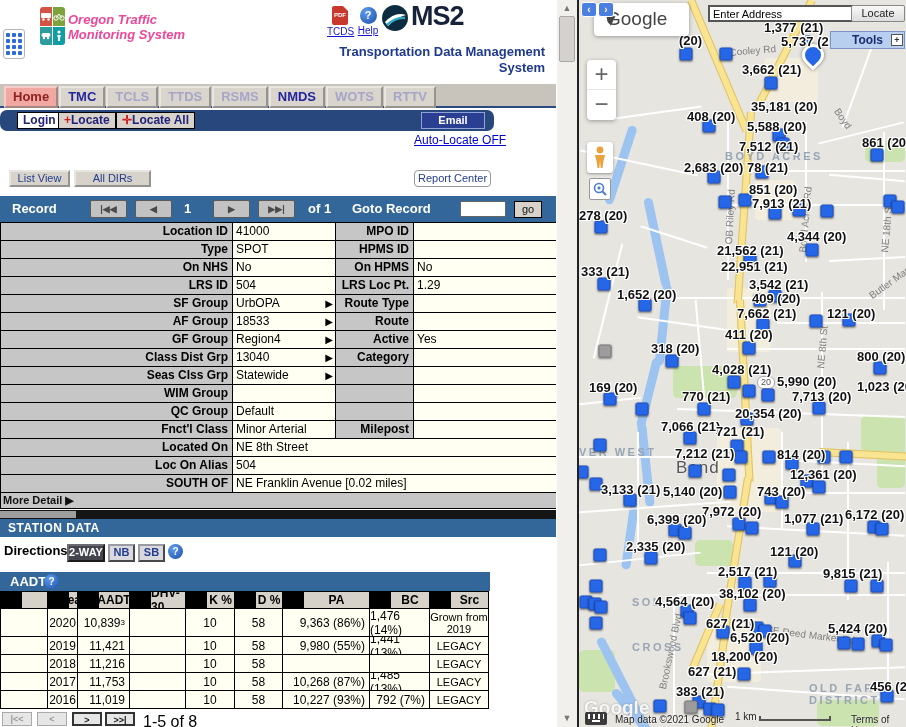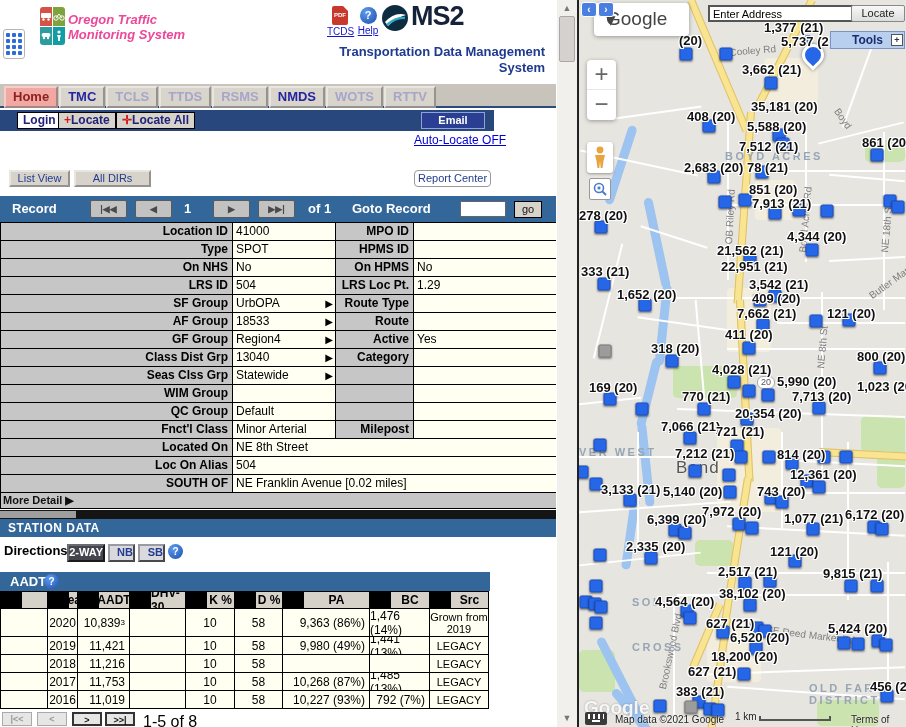--- a/index.html
+++ b/index.html
@@ -24,21 +24,21 @@
   #ms2-text{left:411px;top:1px;font:800 27px "Liberation Sans",sans-serif;color:#16213a;letter-spacing:-1px;}
   #tdms-title{left:250px;top:44px;width:295px;text-align:right;font:bold 13px "Liberation Sans",sans-serif;color:#1e3a8f;line-height:16px;}
 
   
   #tab-bar{left:0;top:84px;width:556px;height:24px;background:#c8c4bb;border-bottom:2px solid #2a4a80;padding-left:3px;white-space:nowrap;}
   .tab{display:inline-block;margin:2px 0 0 1px;padding:1px 7px 2px;font:bold 13px "Liberation Sans",sans-serif;border:2px outset #e8e6e0;background:#d9d5cc;color:#2525a0;cursor:default;}
   .tab.home{background:#f2a8a2;color:#8c1f1f;border-color:#f6cdc8;}
   .tab.disabled{color:#a6a6c9;}
 
   
-  #toolbar{left:0;top:110px;width:494px;height:21px;background:#27477d;}
+  #toolbar{left:0;top:110px;width:494px;height:21px;background:#27477d;border-radius:7px;}
   .tbtn{position:absolute;top:2px;height:17px;line-height:15px;font:bold 12px "Liberation Sans",sans-serif;color:#22227a;background:#d7d3ca;border:1px solid #000;padding:0 5px;}
   #login-btn{left:17px;background:#fff;}
   #locate-btn{left:58px;}
   #locate-all-btn{left:116px;}
   .redplus{color:#d21a1a;font-weight:bold;}
   #email-btn{left:421px;width:64px;background:#2b3f92;color:#fff;font:bold 11px "Liberation Sans",sans-serif;border:1px solid #8fa3d8;text-align:center;line-height:15px;}
   #auto-locate{left:414px;top:133px;font-size:12px;color:#0000d0;text-decoration:underline;}
 
   .graybtn{position:absolute;top:170px;height:17px;background:#d7d3ca;border:2px outset #e8e6e0;color:#223c8f;font:11px "Liberation Sans",sans-serif;text-align:center;line-height:13px;}
   #list-view-btn{left:9px;width:61px;}
@@ -59,21 +59,21 @@
   #field-table .val{background:#fffff2;padding-left:3px;position:relative;}
   .arr{position:absolute;right:2px;top:0;font-size:10px;color:#000;}
 
   #more-detail{left:0;top:493px;width:557px;height:16px;background:#c6c6c6;border:1px solid #000;border-top:none;font:bold 11px "Liberation Sans",sans-serif;line-height:14px;padding-left:2px;color:#111;}
   #dark-strip{left:0;top:510px;width:557px;height:9px;background:#151515;}
   #dark-strip div{position:absolute;left:0;top:1px;width:76px;height:7px;background:#9e9e9e;}
   #station-bar{left:0;top:519px;width:557px;height:18px;background:#336699;color:#fff;font:bold 12px "Liberation Sans",sans-serif;line-height:18px;padding-left:8px;letter-spacing:.5px;}
 
   #directions-row{left:0;top:543px;width:557px;height:18px;}
   #directions-label{position:absolute;left:4px;top:0;font:bold 13px "Liberation Sans",sans-serif;color:#000;}
-  .dirbtn{position:absolute;top:1px;height:18px;font:bold 11px "Liberation Sans",sans-serif;text-align:right;line-height:12px;border:2px outset #9a9aa2;background:#d9d9de;color:#223c8f;}
+  .dirbtn{position:absolute;top:1px;height:18px;font:bold 11px "Liberation Sans",sans-serif;text-align:center;line-height:12px;border:2px outset #9a9aa2;background:#d9d9de;color:#223c8f;}
   .dirbtn.active{background:#45454d;color:#fff;border:2px outset #6a6a72;}
   .helpdot{position:absolute;width:15px;height:15px;border-radius:50%;background:radial-gradient(circle at 35% 30%,#5d9bef,#1d4fa8);color:#fff;font:bold 10px "Liberation Sans",sans-serif;text-align:center;line-height:15px;}
 
   #aadt-bar{left:0;top:572px;width:490px;height:19px;background:#336699;color:#fff;font:bold 13px "Liberation Sans",sans-serif;line-height:19px;padding-left:10px;}
   #aadt-bar .helpdot{left:44px;top:2px;}
   #aadt-table{left:0;top:591px;display:grid;grid-template-columns:46px 29px 51px 55px 48px 47px 86px 59px 58px;grid-template-rows:16px 27px 17px 17px 17px 17px;gap:1px;background:#000;border:1px solid #000;}
   #aadt-table .cell{background:#fffff2;font-size:12px;display:flex;align-items:center;justify-content:center;overflow:hidden;}
   #aadt-table .ah{background:#d6d2ca;font-weight:bold;margin-left:21px;}
   #aadt-table .ar{justify-content:flex-end;padding-right:4px;}
   #aadt-table .src{font-size:11px;line-height:12px;text-align:center;}
@@ -331,21 +331,21 @@
         <div class="cell ac">58</div>
         <div class="cell ar">9,363 (86%)</div>
         <div class="cell ar">1,476 (14%)</div>
         <div class="cell ac src">Grown from 2019</div>
         <div class="cell ac"></div>
         <div class="cell ac">2019</div>
         <div class="cell ar">11,421</div>
         <div class="cell ac"></div>
         <div class="cell ac">10</div>
         <div class="cell ac">58</div>
-        <div class="cell ar">9,980 (49%)</div>
+        <div class="cell ar">9,980 (55%)</div>
         <div class="cell ar">1,441 (13%)</div>
         <div class="cell ac src">LEGACY</div>
         <div class="cell ac"></div>
         <div class="cell ac">2018</div>
         <div class="cell ar">11,216</div>
         <div class="cell ac"></div>
         <div class="cell ac">10</div>
         <div class="cell ac">58</div>
         <div class="cell ar"></div>
         <div class="cell ar"></div>

